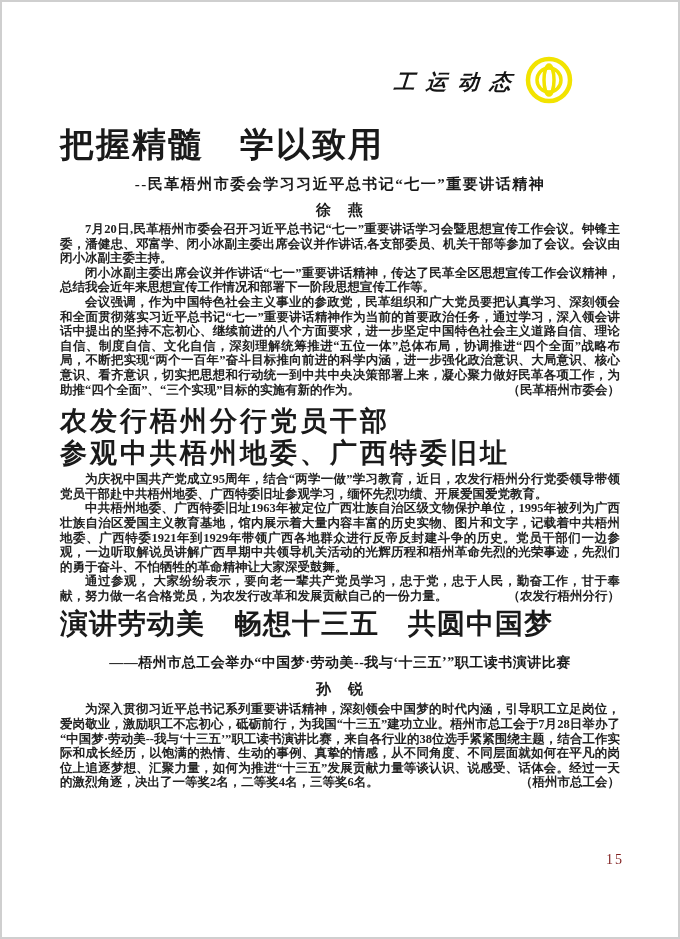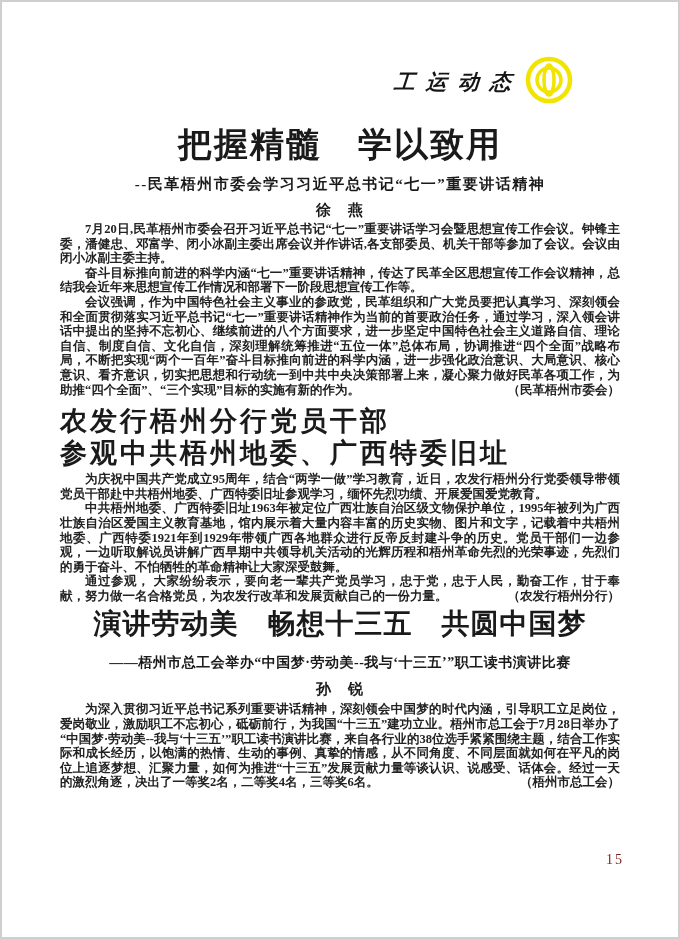--- a/index.html
+++ b/index.html
@@ -32,21 +32,20 @@
     letter-spacing:11px;
     color:#151515;
     transform:skewX(-4deg);
     white-space:nowrap;
   }
   .masthead-logo{margin-left:2px;flex:0 0 auto;}
 
   
   .a-title{
     margin-top:18px;
-    text-align:center;
     font-size:34px;
     font-weight:bold;
     letter-spacing:2px;
     line-height:38px;
     white-space:nowrap;
   }
   .a-subtitle{
     margin-top:9px;
     text-align:center;
     font-size:15px;
@@ -124,21 +123,21 @@
         </svg>
       </span>
     </div>
 
     <div>
       <div class="a-title">把握精髓　学以致用</div>
       <div class="a-subtitle">--民革梧州市委会学习习近平总书记“七一”重要讲话精神</div>
       <div class="a-author">徐　燕</div>
       <div class="body-block">
         <p class="body-para">7月20日,民革梧州市委会召开习近平总书记“七一”重要讲话学习会暨思想宣传工作会议。钟锋主委，潘健忠、邓富学、闭小冰副主委出席会议并作讲话,各支部委员、机关干部等参加了会议。会议由闭小冰副主委主持。</p>
-        <p class="body-para">奋斗目标推向前进的科学内涵“七一”重要讲话精神，传达了民革全区思想宣传工作会议精神，总结我会近年来思想宣传工作情况和部署下一阶段思想宣传工作等。</p>
+        <p class="body-para">闭小冰副主委出席会议并作讲话“七一”重要讲话精神，传达了民革全区思想宣传工作会议精神，总结我会近年来思想宣传工作情况和部署下一阶段思想宣传工作等。</p>
         <p class="body-para"><span>会议强调，作为中国特色社会主义事业的参政党，民革组织和广大党员要把认真学习、深刻领会和全面贯彻落实习近平总书记“七一”重要讲话精神作为当前的首要政治任务，通过学习，深入领会讲话中提出的坚持不忘初心、继续前进的八个方面要求，进一步坚定中国特色社会主义道路自信、理论自信、制度自信、文化自信，深刻理解统筹推进“五位一体”总体布局，协调推进“四个全面”战略布局，不断把实现“两个一百年”奋斗目标推向前进的科学内涵，进一步强化政治意识、大局意识、核心意识、看齐意识，切实把思想和行动统一到中共中央决策部署上来，凝心聚力做好民革各项工作，为助推“四个全面”、“三个实现”目标的实施有新的作为。</span><span class="attrib">（民革梧州市委会）</span></p>
       </div>
     </div>
 
     <div>
       <div class="b-title">
         <div>农发行梧州分行党员干部</div>
         <div>参观中共梧州地委、广西特委旧址</div>
       </div>
       <div class="body-block tight">

